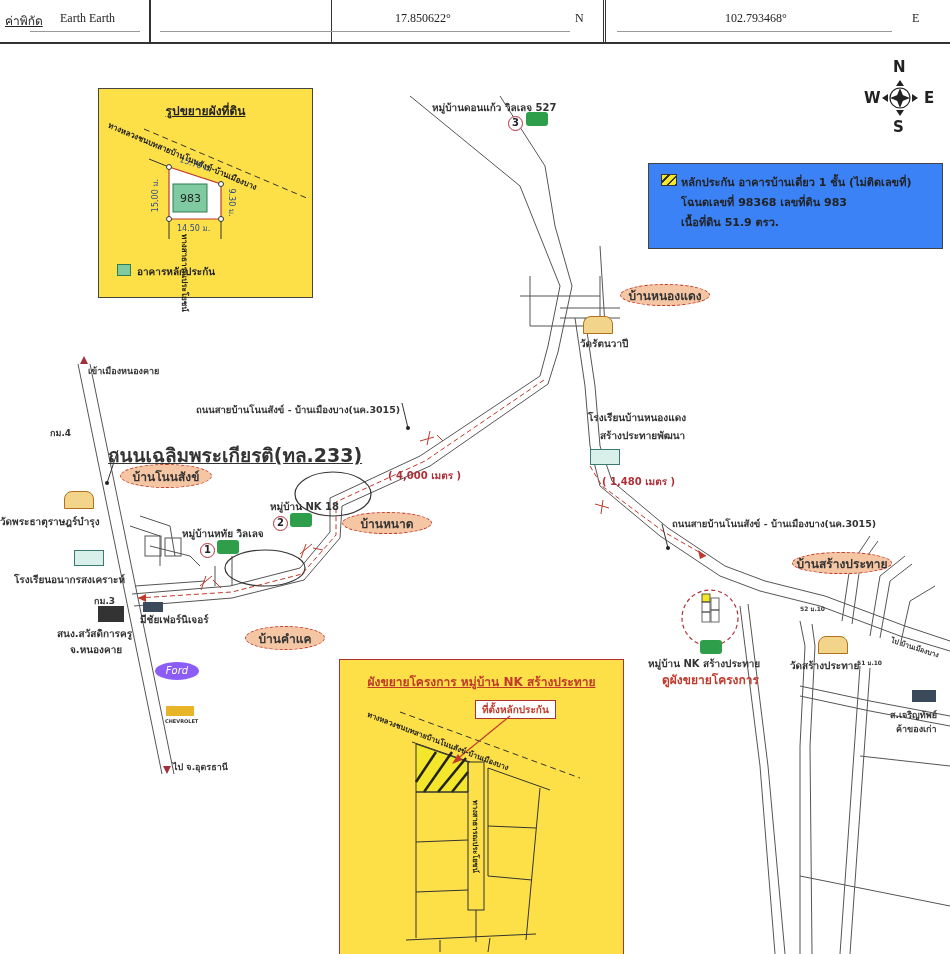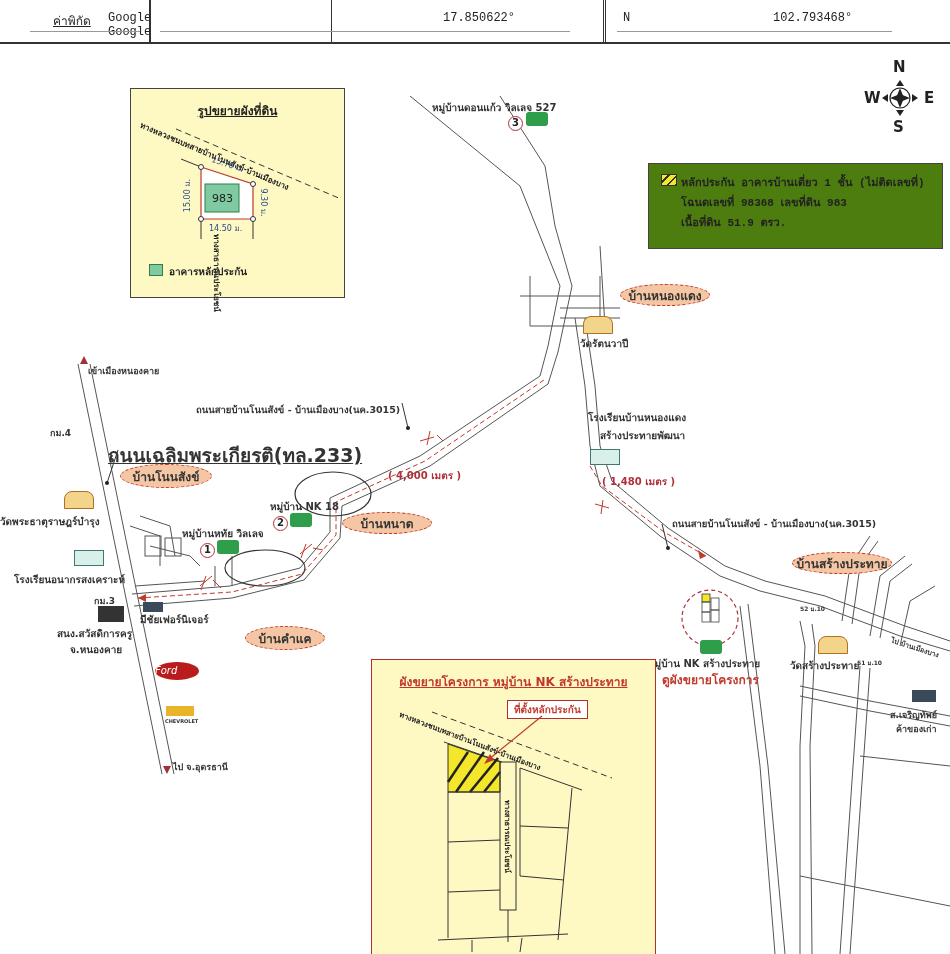--- a/index.html
+++ b/index.html
@@ -1,40 +1,40 @@
 <!DOCTYPE html>
 <html><head>
 <meta charset="utf-8">
 <style>
   * { box-sizing: border-box; margin: 0; padding: 0; }
   body { width: 950px; height: 954px; background: #fff; font-family: "DejaVu Sans", sans-serif; position: relative; overflow: hidden; color: #222; }
   .header { position: absolute; left: 0; top: 0; width: 950px; height: 44px; border-bottom: 2px solid #333; display: flex; }
   .hcell { position: relative; height: 44px; border-right: 1px solid #333; }
   .hcell:last-child { border-right: none; }
   .hcell .line { position: absolute; bottom: 12px; height: 1px; background: #999; }
-  .hlabel { position: absolute; top: 11px; font-size: 12px; font-family: Liberation Mono, monospace; margin-left: 48px; }
+  .hlabel { position: absolute; top: 11px; font-size: 12px; font-family: Liberation Serif, serif; }
   .map { position: absolute; left: 0; top: 46px; width: 950px; height: 908px; }
   .lbl { position: absolute; font-size: 10px; font-weight: bold; color: #333; white-space: nowrap; }
   .oval { position: absolute; background: #f4c6a4; border: 1.5px dashed #c0392b; border-radius: 50%; font-size: 12px; font-weight: bold; color: #333; display: flex; align-items: center; justify-content: center; white-space: nowrap; }
   .dist { position: absolute; font-size: 10px; font-weight: bold; color: #b0303a; white-space: nowrap; }
-  .box { position: absolute; border: 1.5px solid #444; background: #fef9c3; margin-left: 32px; }
-  .legend-box { position: absolute; left: 648px; top: 117px; width: 295px; height: 86px; border: 1.5px solid #444; background: #4d7c0f; font-family: Liberation Mono, monospace; }
+  .box { position: absolute; border: 1.5px solid #444; background: #fde047; }
+  .legend-box { position: absolute; left: 648px; top: 117px; width: 295px; height: 86px; border: 1.5px solid #444; background: #3b82f6; }
   .legend-box .row { font-size: 11px; font-weight: bold; color: #222; position: absolute; left: 32px; }
   .hatch { background: repeating-linear-gradient(135deg, #f4e62a 0 4px, #333 4px 6px); }
   .compass { position: absolute; left: 858px; top: 12px; width: 90px; height: 80px; }
   .numcircle { position: absolute; width: 15px; height: 15px; border: 1.5px solid #b0303a; border-radius: 50%; font-size: 10px; font-weight: bold; text-align: center; line-height: 12px; background: #fff; }
   .house-icon { position: absolute; width: 22px; height: 14px; }
 </style>
 </head>
 <body>
 
 <div class="header">
   <div class="hcell" style="width:150px">
     <span class="hlabel" style="left:5px;text-decoration:underline">ค่าพิกัด</span>
-    <span class="hlabel" style="left:60px">Google Google</span>
+    <span class="hlabel" style="left:60px">Earth Earth</span>
     <div class="line" style="left:30px;width:110px"></div>
   </div>
   <div class="hcell" style="width:182px">
     <div class="line" style="left:10px;width:160px"></div>
   </div>
   <div class="hcell" style="width:272px;position:relative">
   </div>
   <div class="hcell" style="flex:1"></div>
 </div>
 
@@ -222,21 +222,21 @@
   <div class="house-icon" style="left:290px;top:467px;background:#2e9e4a;border-radius:3px"></div>
   <span class="lbl" style="left:182px;top:480px">หมู่บ้านหทัย วิลเลจ</span>
   <span class="numcircle" style="left:200px;top:497px">1</span>
   <div class="house-icon" style="left:217px;top:494px;background:#2e9e4a;border-radius:3px"></div>
 
   <div style="position:absolute;left:143px;top:556px;width:20px;height:10px;background:#3a4a5a"></div>
   <span class="lbl" style="left:140px;top:566px">มีชัยเฟอร์นิเจอร์</span>
   <div style="position:absolute;left:98px;top:560px;width:26px;height:16px;background:#333"></div>
   <span class="lbl" style="left:57px;top:580px">สนง.สวัสดิการครู</span>
   <span class="lbl" style="left:70px;top:596px">จ.หนองคาย</span>
-  <div style="position:absolute;left:155px;top:616px;width:44px;height:18px;background:#b91c1c;color:#fff;border-radius:50%;font-size:10px;font-style:italic;line-height:18px">Ford</div>
+  <div style="position:absolute;left:155px;top:616px;width:44px;height:18px;background:#8b5cf6;color:#fff;border-radius:50%;font-size:10px;font-style:italic;text-align:center;line-height:18px">Ford</div>
   <div style="position:absolute;left:166px;top:660px;width:28px;height:10px;background:#e8b428"></div>
   <span class="lbl" style="left:165px;top:672px;font-size:5px">CHEVROLET</span>
   <span class="lbl" style="left:173px;top:714px;font-size:9px">ไป จ.อุดรธานี</span>
 
   <div class="house-icon" style="left:700px;top:594px;background:#2e9e4a;border-radius:3px"></div>
   <span class="lbl" style="left:648px;top:610px">หมู่บ้าน NK สร้างประทาย</span>
   <span class="lbl" style="left:662px;top:624px;font-size:12px;color:#c0392b">ดูผังขยายโครงการ</span>
   <span class="lbl" style="left:800px;top:558px;font-size:6px">52 ม.10</span>
   <span class="lbl" style="left:857px;top:612px;font-size:6px">51 ม.10</span>
   <span class="lbl" style="left:890px;top:596px;font-size:7px;transform:rotate(18deg)">ไป บ้านเมืองบาง</span>

